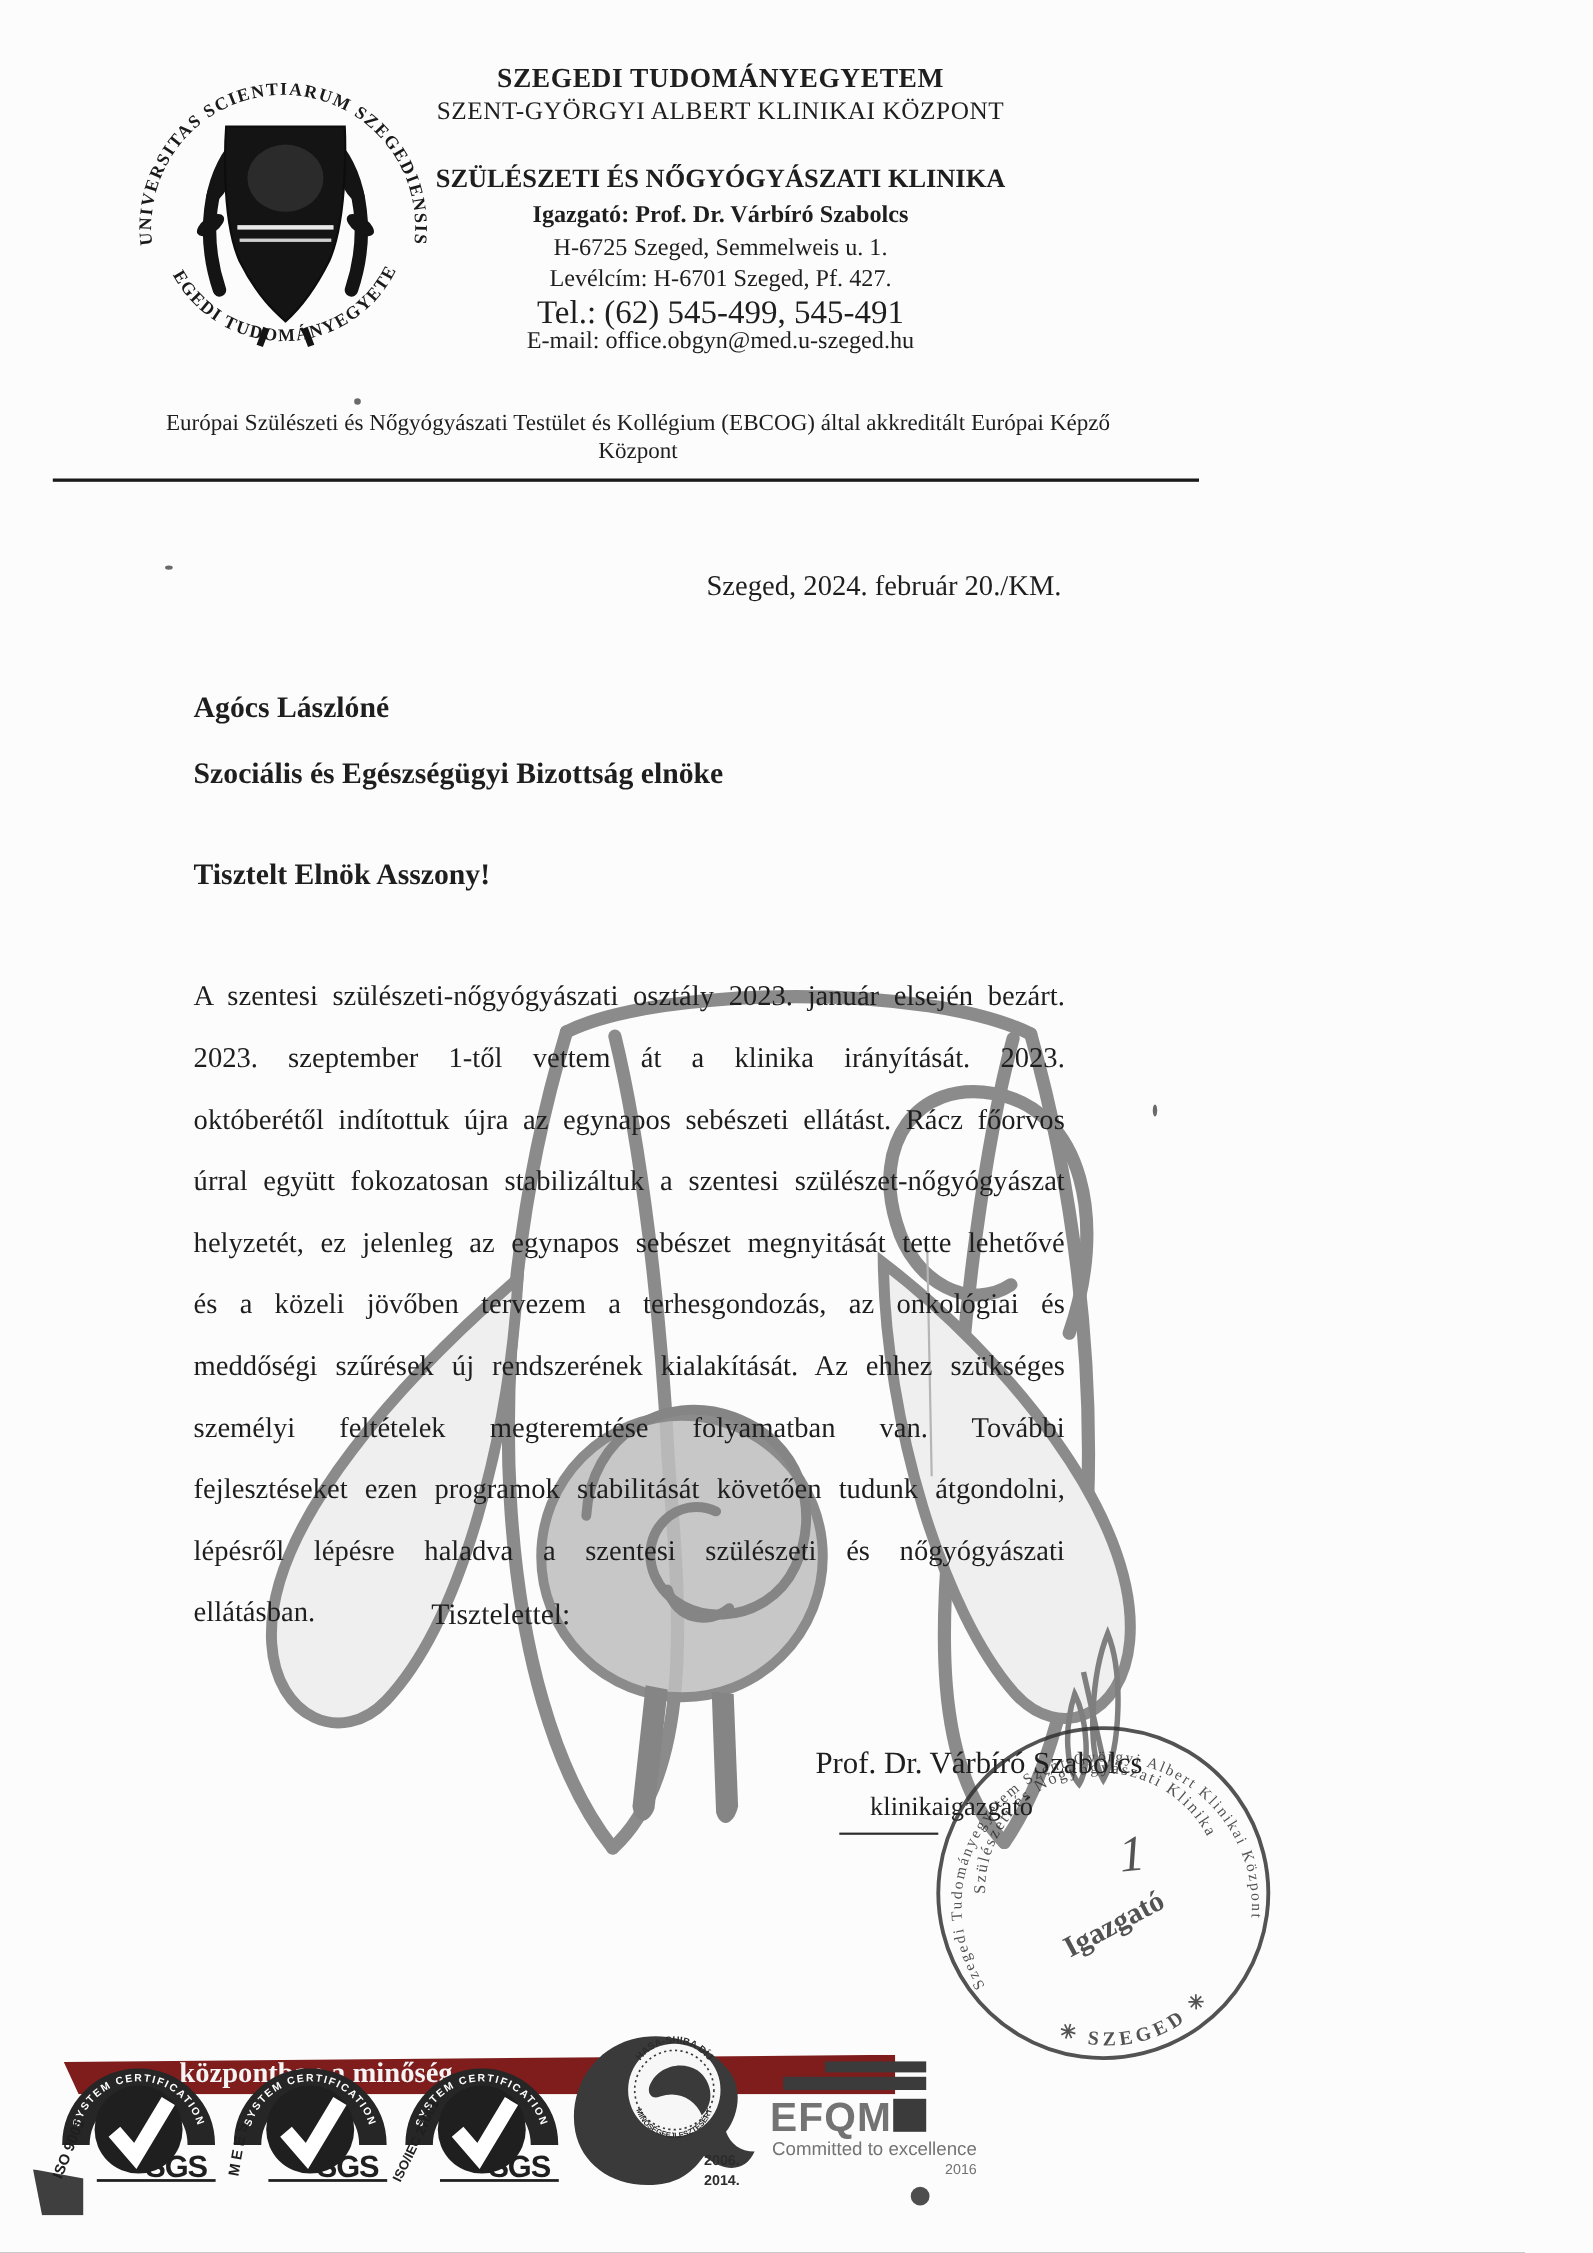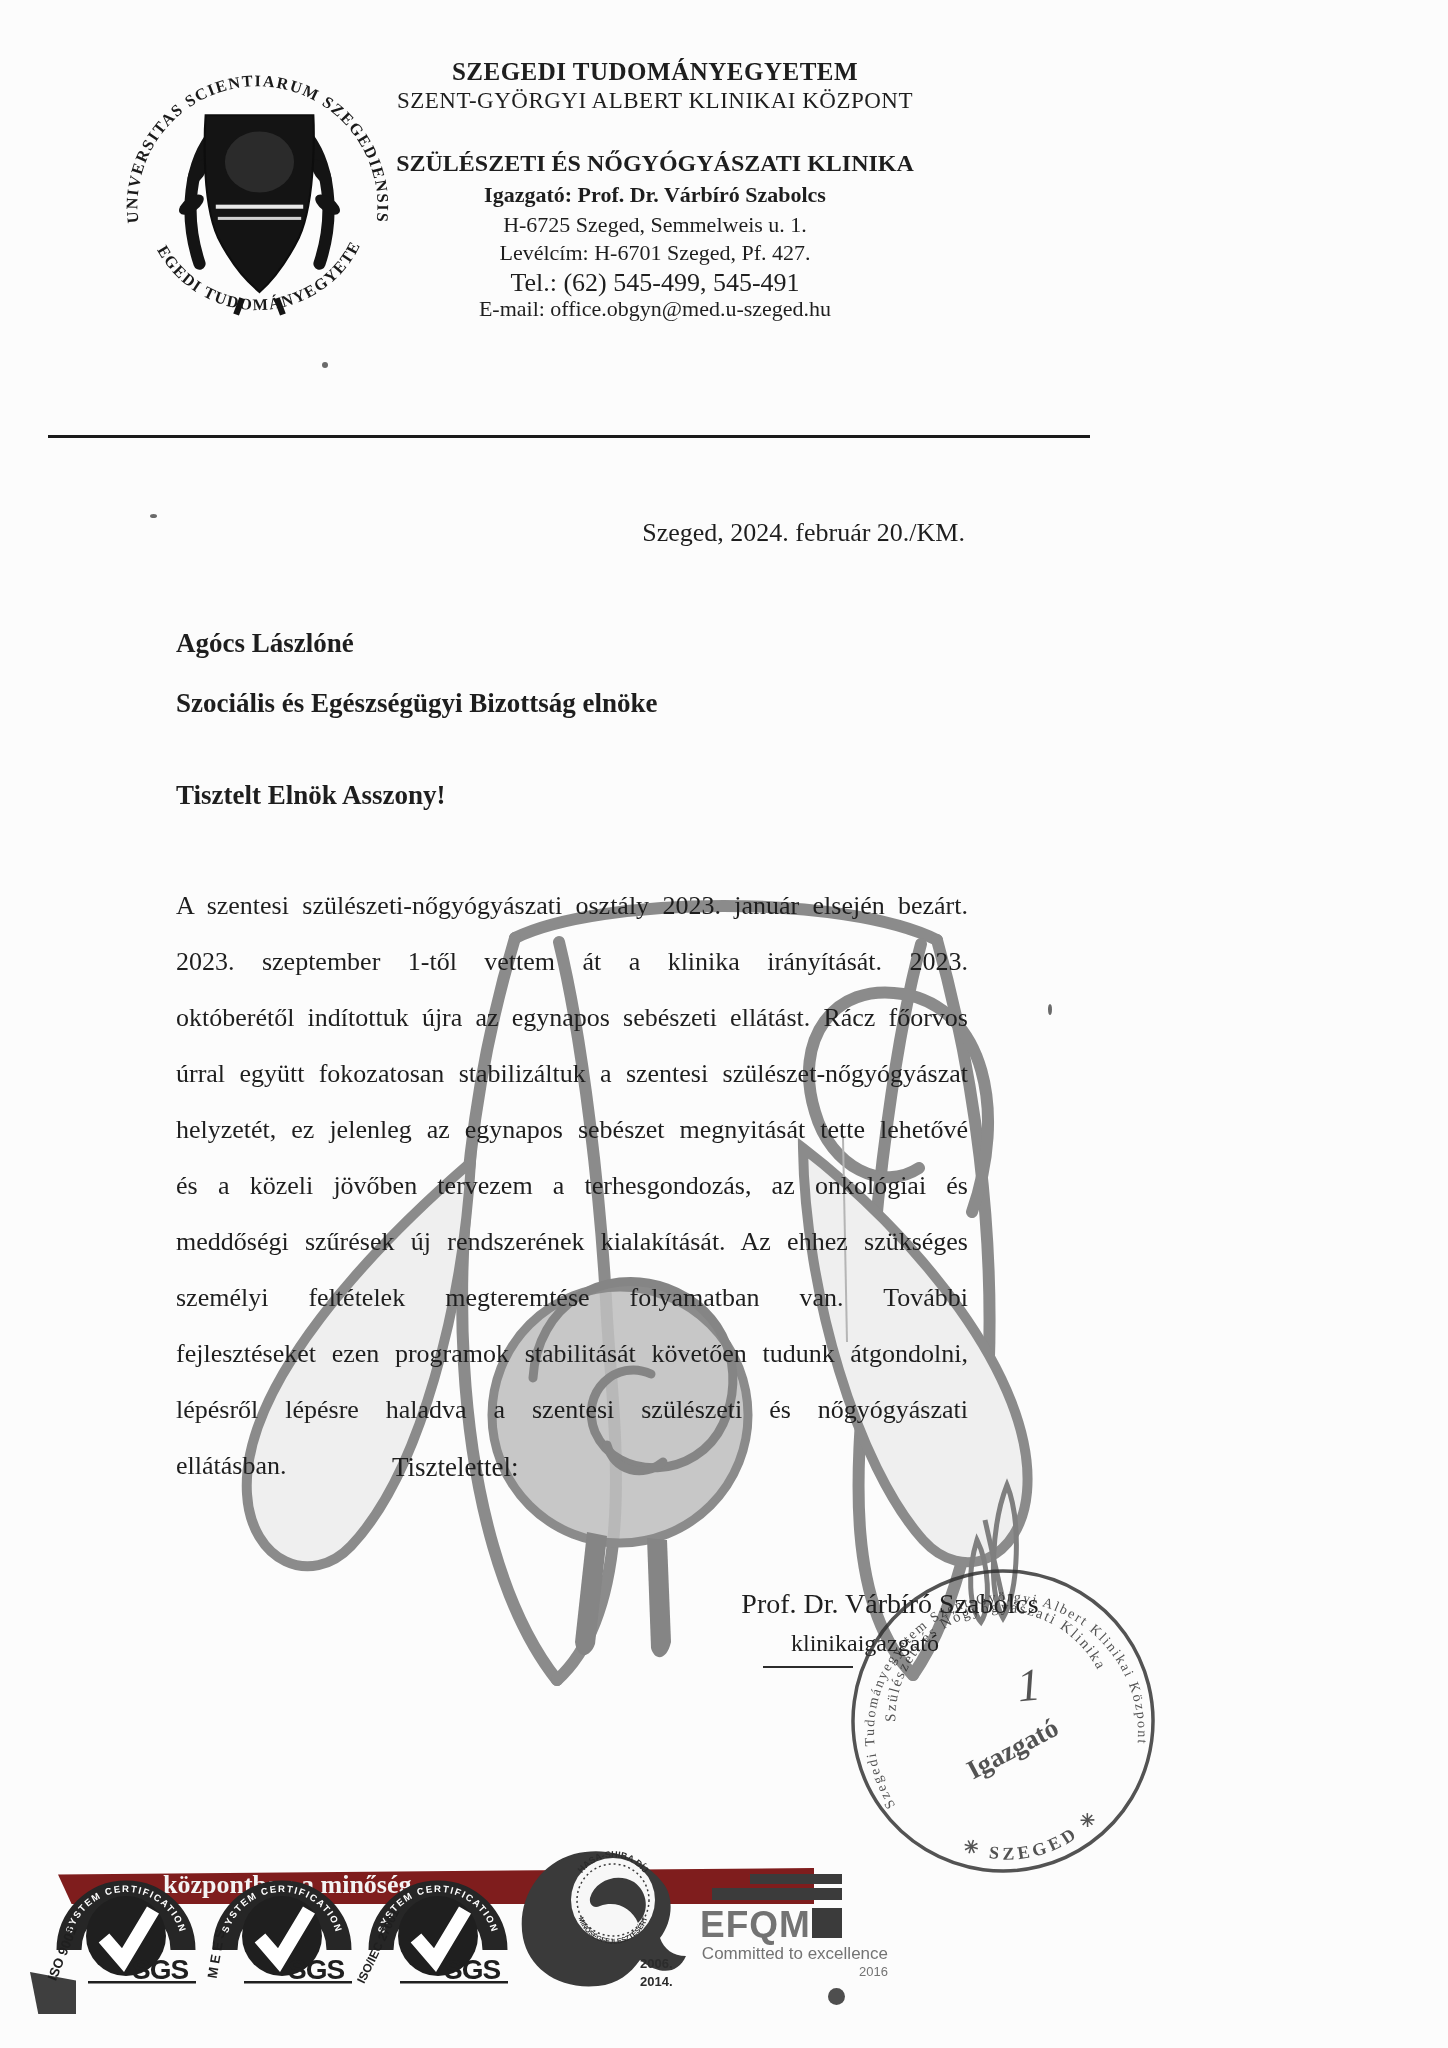--- a/index.html
+++ b/index.html
@@ -6,21 +6,21 @@
   #page{position:relative;width:1448px;height:2048px;background:#fcfcfc;overflow:hidden;
         font-family:"Liberation Serif", serif;color:#1e1e1e;margin:0 auto;}
   .abs{position:absolute;}
   .hdr{left:230px;width:850px;text-align:center;}
   .h-uni{top:58px;font-size:25px;font-weight:bold;letter-spacing:.5px;}
   .h-cen{top:88px;font-size:23px;letter-spacing:.5px;}
   .h-cli{top:150px;font-size:24px;font-weight:bold;}
   .h-dir{top:182px;font-size:22px;font-weight:bold;}
   .h-adr{top:212px;font-size:22px;}
   .h-mail{top:240px;font-size:22px;}
-  .h-tel{top:268px;font-size:26px;}
+  .h-tel{top:268px;font-size:30px;}
   .h-eml{top:296px;font-size:22px;}
   .accred{left:120px;top:372px;width:920px;text-align:center;font-size:21px;}
   .rule{left:48px;top:435px;width:1042px;height:3px;background:#1a1a1a;}
   .dateline{left:580px;top:518px;width:385px;text-align:right;font-size:26px;}
   .recip1{left:176px;top:628px;font-size:27px;font-weight:bold;}
   .recip2{left:176px;top:688px;font-size:27px;font-weight:bold;}
   .salut{left:176px;top:780px;font-size:27px;font-weight:bold;}
   .bodytxt{left:176px;top:878px;width:792px;font-size:26px;line-height:56px;
            text-align:justify;word-spacing:5px;z-index:2;}
   .closing{left:392px;top:1452px;font-size:27px;z-index:2;}
@@ -82,20 +82,21 @@
   </div>
 
   <div class="abs hdr h-cen">SZENT-GYÖRGYI ALBERT KLINIKAI KÖZPONT</div>
   <div class="abs hdr h-uni">SZEGEDI TUDOMÁNYEGYETEM</div>
   <div class="abs hdr h-cli">SZÜLÉSZETI ÉS NŐGYÓGYÁSZATI KLINIKA</div>
   <div class="abs hdr h-dir">Igazgató: Prof. Dr. Várbíró Szabolcs</div>
   <div class="abs hdr h-adr">H-6725 Szeged, Semmelweis u. 1.</div>
   <div class="abs hdr h-mail">Levélcím: H-6701 Szeged, Pf. 427.</div>
   <div class="abs hdr h-tel">Tel.: (62) 545-499, 545-491</div>
   <div class="abs hdr h-eml">E-mail: office.obgyn@med.u-szeged.hu</div>
+  <div class="abs accred">Európai Szülészeti és Nőgyógyászati Testület és Kollégium (EBCOG) által akkreditált Európai Képző Központ</div>
   <div class="abs rule"></div>
 
   <div class="speck" style="left:322px;top:362px;width:6px;height:6px;"></div>
   <div class="speck" style="left:150px;top:514px;width:7px;height:4px;"></div>
   <div class="speck" style="left:1048px;top:1004px;width:4px;height:11px;"></div>
 
   <div class="abs dateline">Szeged, 2024. február 20./KM.</div>
   <div class="abs recip1">Agócs Lászlóné</div>
   <div class="abs recip2">Szociális és Egészségügyi Bizottság elnöke</div>
   <div class="abs salut">Tisztelt Elnök Asszony!</div>

